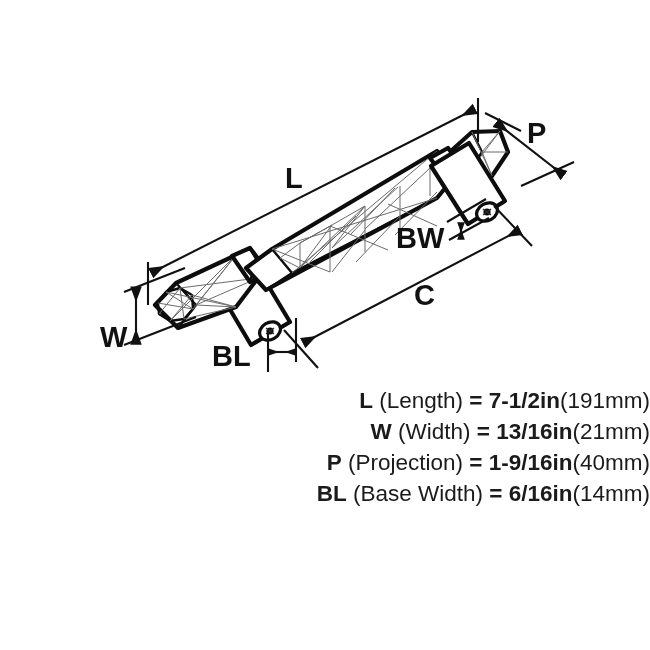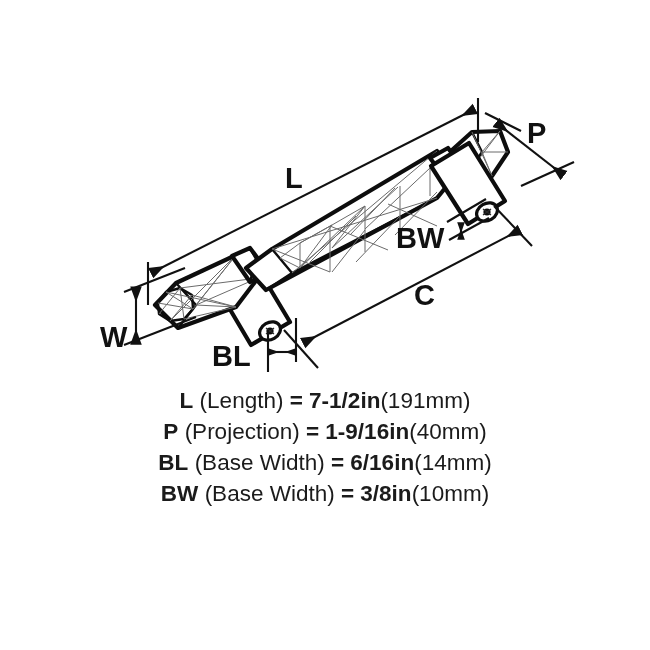--- a/index.html
+++ b/index.html
@@ -36,21 +36,21 @@
     font-family: "Liberation Sans", sans-serif;
     font-weight: bold;
     font-size: 29px;
     fill: #111111;
   }
   #spec-list {
     position: absolute;
     left: 0;
     top: 385px;
     width: 650px;
-    text-align: center;
+    text-align: right;
   }
   .spec-row {
     font-size: 22.5px;
     line-height: 31px;
     white-space: nowrap;
     color: #1b1b1b;
     letter-spacing: 0px;
   }
   .spec-code {
     font-weight: bold;
@@ -240,37 +240,37 @@
 
   <div id="spec-list">
 
     <div class="spec-row">
       <span class="spec-code">L</span>
       <span class="spec-name">(Length)</span>
       <span class="spec-eq">=</span>
       <span class="spec-imperial">7-1/2in</span><span class="spec-metric">(191mm)</span>
     </div>
 
+    <div class="spec-row">
+      <span class="spec-code">W</span>
+      <span class="spec-name">(Width)</span>
+      <span class="spec-eq">=</span>
+      <span class="spec-imperial">13/16in</span><span class="spec-metric">(21mm)</span>
+    </div>
 
     <div class="spec-row">
       <span class="spec-code">P</span>
       <span class="spec-name">(Projection)</span>
       <span class="spec-eq">=</span>
       <span class="spec-imperial">1-9/16in</span><span class="spec-metric">(40mm)</span>
     </div>
 
 
     <div class="spec-row">
       <span class="spec-code">BL</span>
       <span class="spec-name">(Base Width)</span>
       <span class="spec-eq">=</span>
       <span class="spec-imperial">6/16in</span><span class="spec-metric">(14mm)</span>
     </div>
 
-    <div class="spec-row">
-      <span class="spec-code">BW</span>
-      <span class="spec-name">(Base Width)</span>
-      <span class="spec-eq">=</span>
-      <span class="spec-imperial">3/8in</span><span class="spec-metric">(10mm)</span>
-    </div>
 
   </div>
 </div>
 
 </body></html>

